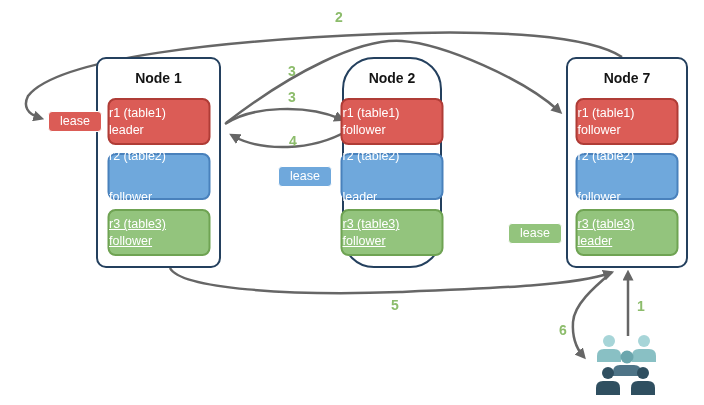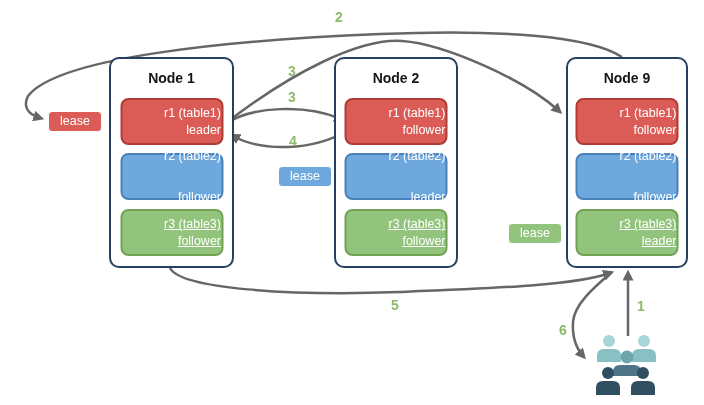--- a/index.html
+++ b/index.html
@@ -5,32 +5,32 @@
   html,body{margin:0;padding:0;background:#fff;}
   .canvas{
     position:relative;width:704px;height:405px;background:#ffffff;
     font-family:"Liberation Sans", sans-serif;overflow:hidden;
   }
   
   .node{
     position:absolute;top:57px;width:125px;height:211px;background:#fff;
     border:2px solid #24405E;border-radius:10px;box-sizing:border-box;
   }
-  .node.n1{left:109px;}
-  .node.n2{left:334px;width:124px;}
+  .node.n1{left:96px;}
+  .node.n2{left:342px;width:100px;border-radius:32px;}
   .node.n3{left:566px;width:122px;}
   .node-title{
     position:absolute;top:11px;left:0;right:0;text-align:center;
     font-weight:bold;font-size:14px;color:#151515;
   }
   .replica{
     position:absolute;left:50%;transform:translateX(-50%);
     width:103px;height:47px;border-radius:8px;border:2px solid;
     box-sizing:border-box;color:#fff;font-size:12.5px;line-height:1.3;
-    display:flex;flex-direction:column;align-items:flex-end;justify-content:center;
+    display:flex;flex-direction:column;align-items:flex-start;justify-content:center;
     text-align:center;
   }
   .replica.p1{top:39px;} .replica.p2{top:94px;gap:24px;} .replica.p3{top:150px;text-decoration:underline;}
   .fill-red{background:#DB5C56;border-color:#AF3C36;}
   .fill-blue{background:#6FA8DC;border-color:#4981BC;}
   .fill-green{background:#93C47D;border-color:#6FA353;}
   
   .lease{
     position:absolute;width:54px;height:21px;line-height:19px;text-align:center;
     border-radius:4px;border:1px solid;box-sizing:border-box;color:#fff;font-size:12.5px;
@@ -101,21 +101,21 @@
       <span>r2 (table2)</span>
       <span>leader</span>
     </div>
     <div class="replica p3 fill-green">
       <span>r3 (table3)</span>
       <span>follower</span>
     </div>
   </div>
 
   <div class="node n3">
-    <div class="node-title">Node 9</div>
+    <div class="node-title">Node 7</div>
     <div class="replica p1 fill-red">
       <span>r1 (table1)</span>
       <span>follower</span>
     </div>
     <div class="replica p2 fill-blue">
       <span>r2 (table2)</span>
       <span>follower</span>
     </div>
     <div class="replica p3 fill-green">
       <span>r3 (table3)</span>

